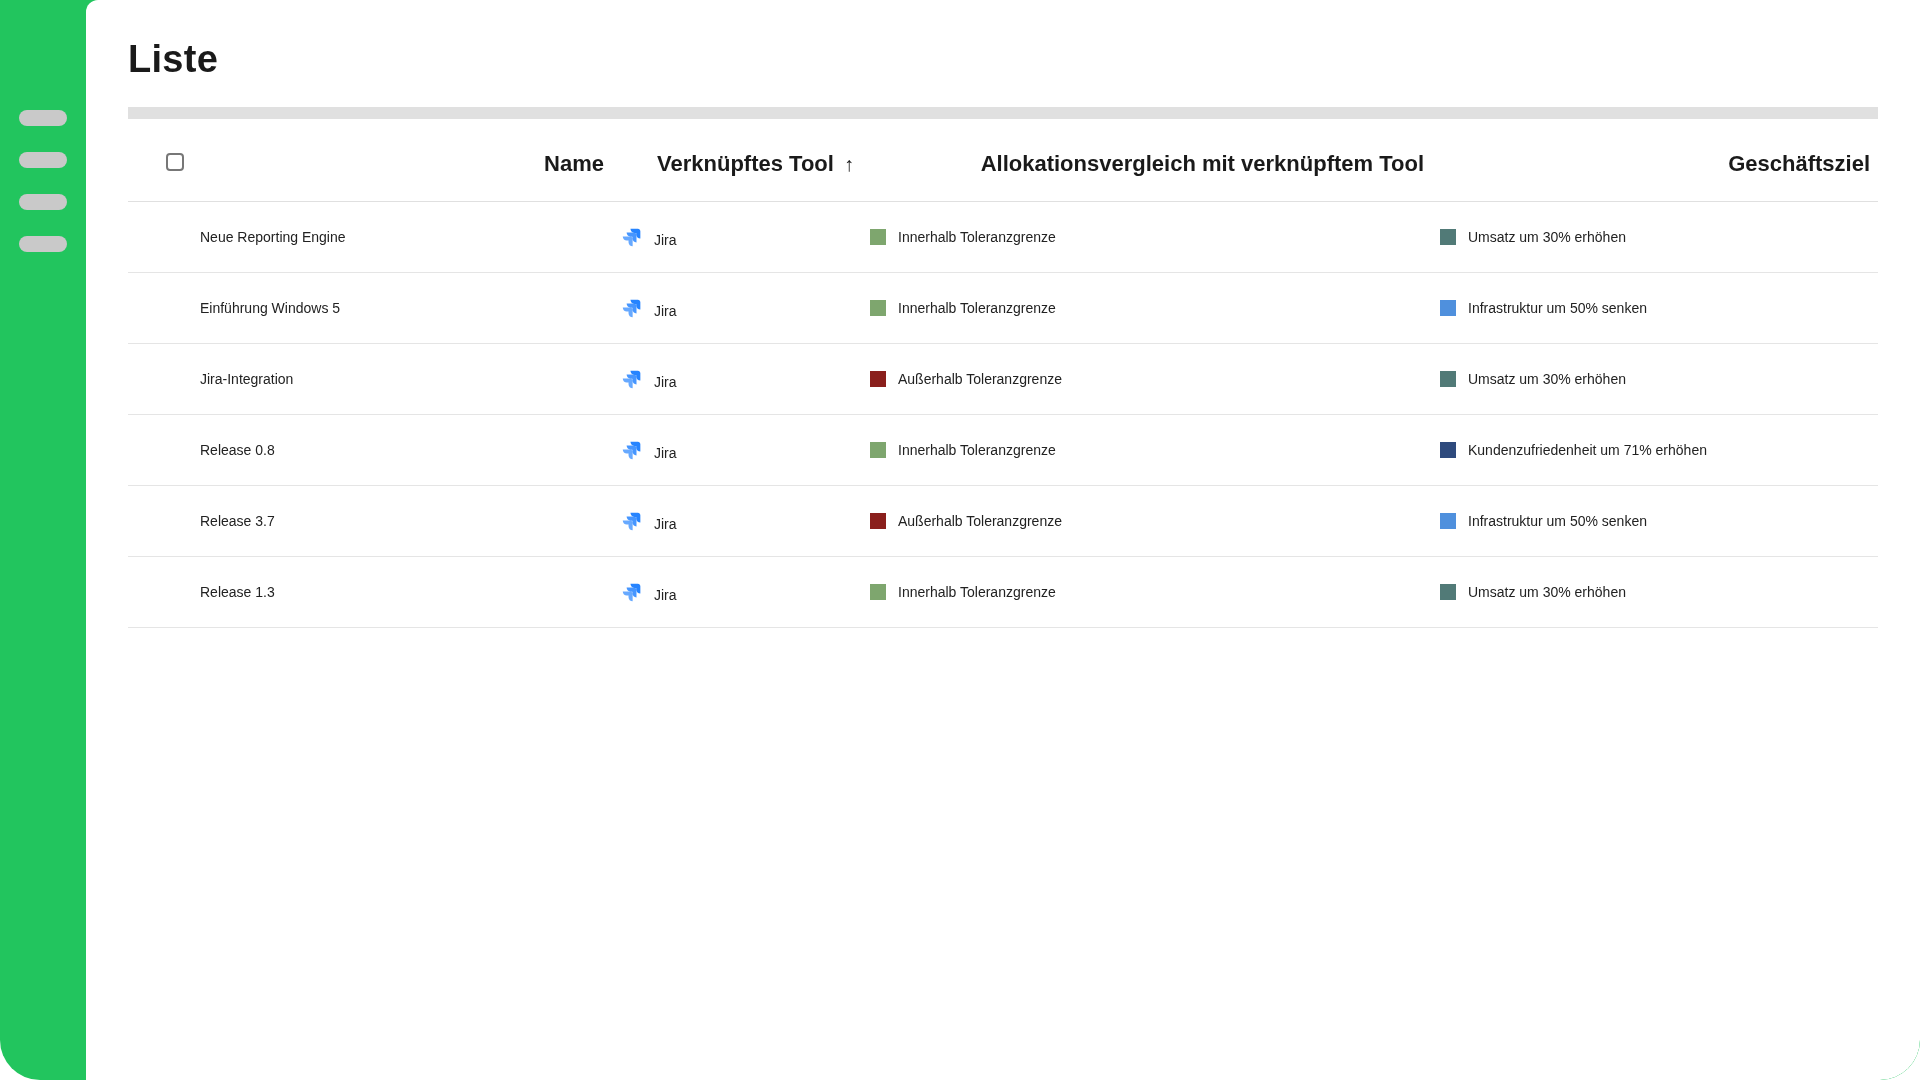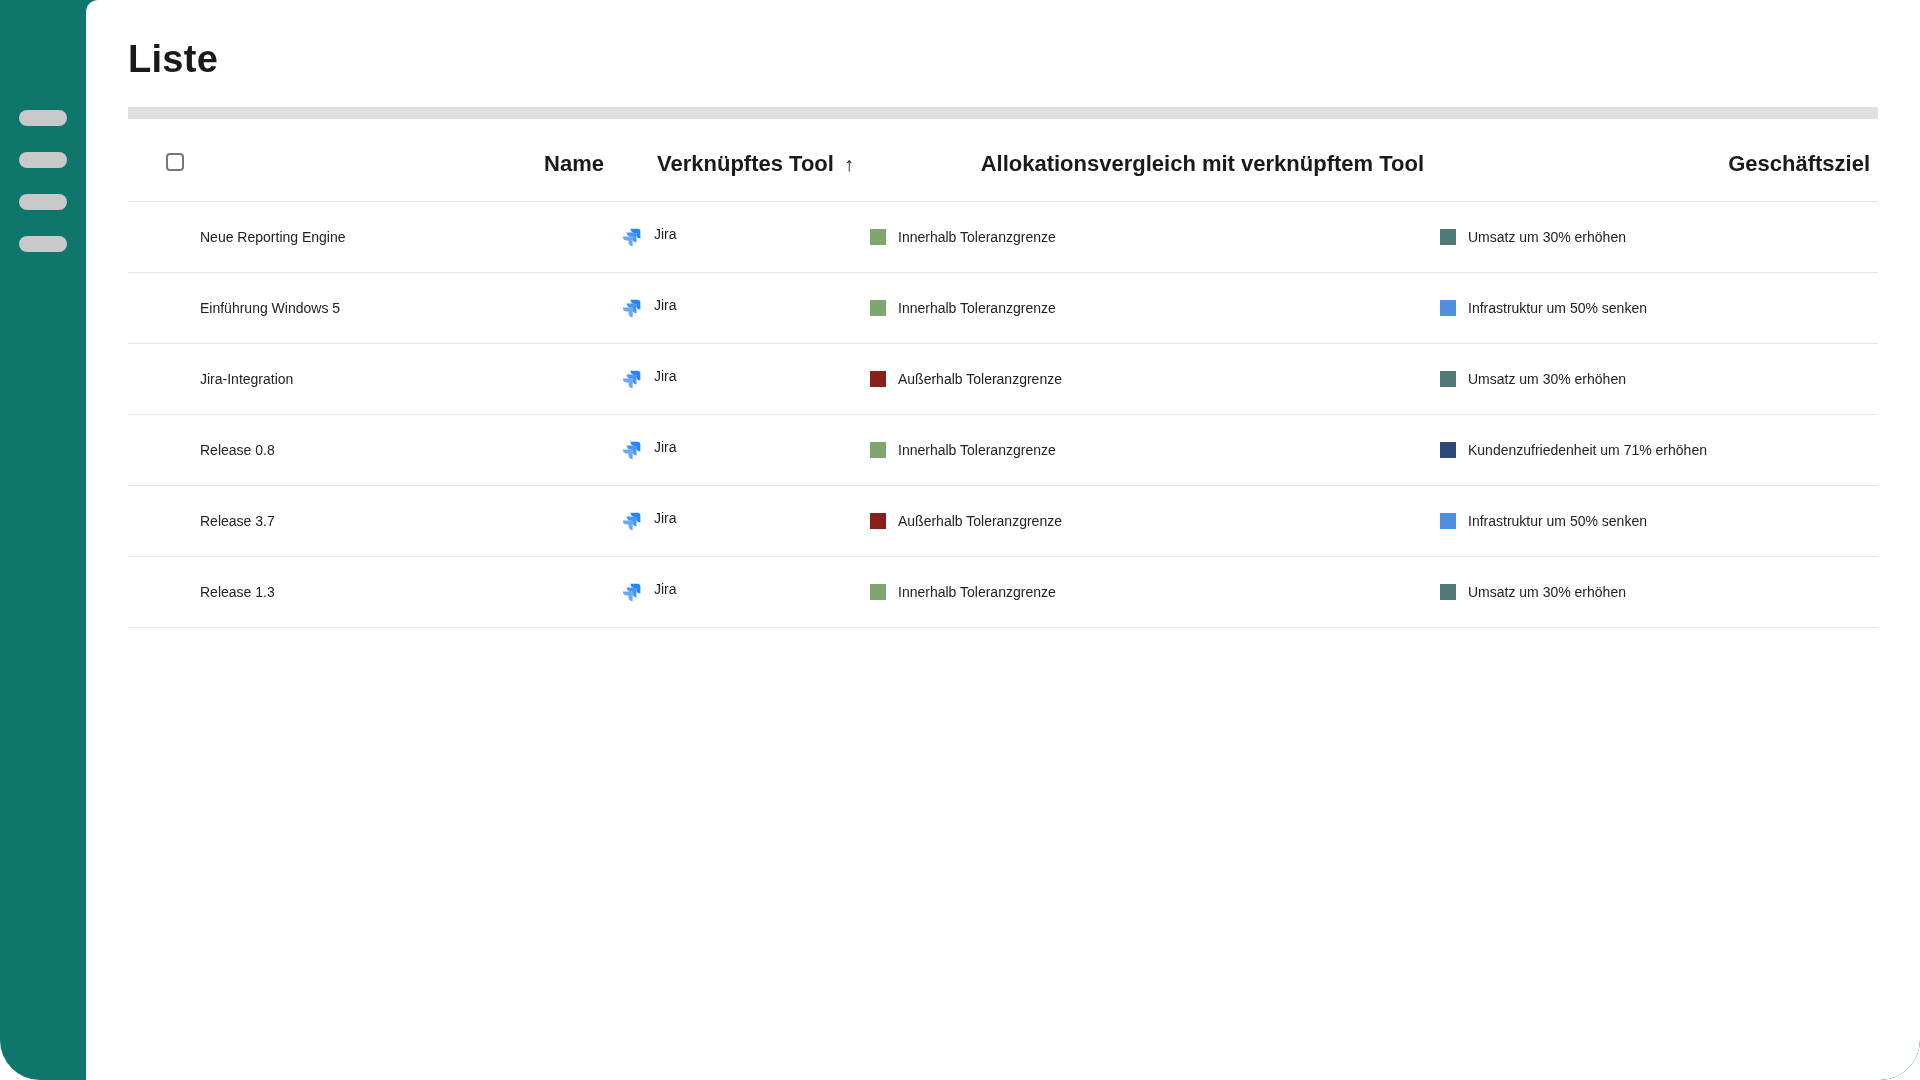--- a/index.html
+++ b/index.html
@@ -1,19 +1,19 @@
 <!DOCTYPE html>
 <html><head>
 <meta charset="utf-8">
 <style>
   * { margin:0; padding:0; box-sizing:border-box; }
   html,body { width:1920px; height:1080px; font-family:"Helvetica Neue",Arial,sans-serif; background:#fff; }
   .app {
     width:1920px; height:1080px;
-    background:#0f766e;
+    background:#22c55e;
     border-radius:0 0 40px 40px;
     display:flex;
     overflow:hidden;
   }
   .sidebar {
     width:86px;
     flex:0 0 86px;
     padding-top:110px;
     display:flex; flex-direction:column; align-items:center;
     gap:26px;
@@ -63,21 +63,21 @@
     padding:24px 8px;
     border-bottom:1px solid #e5e5e5;
     vertical-align:middle;
     white-space:nowrap;
   }
   .chkbox {
     width:18px; height:18px; border:2px solid #777; border-radius:4px;
     display:inline-block;
   }
   .sort-arrow { font-size:20px; margin-left:4px; }
-  .cell { display:flex; align-items:flex-start; gap:12px; }
+  .cell { display:flex; align-items:flex-end; gap:12px; }
   .sq {
     width:16px; height:16px; display:inline-block; flex:0 0 16px;
   }
   .jira { width:22px; height:22px; flex:0 0 22px; }
   .jira svg { width:22px; height:22px; display:block; }
 </style>
 </head>
 <body>
 
 <div class="app">

